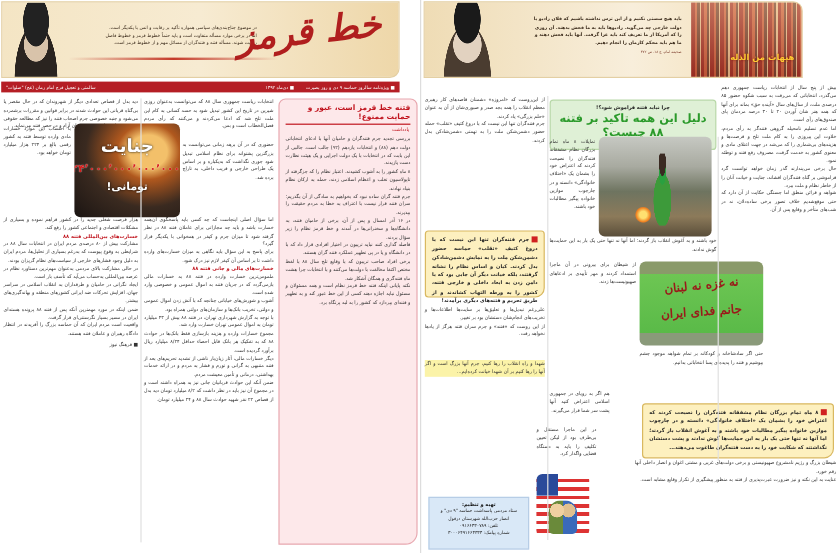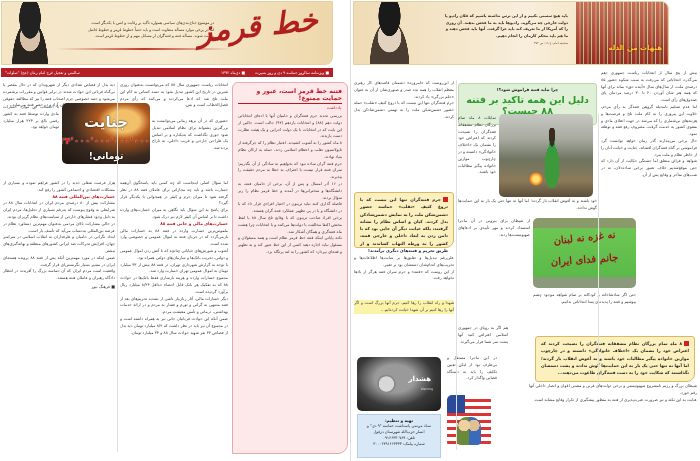--- a/index.html
+++ b/index.html
@@ -20,21 +20,21 @@
 .crowd::after{content:"";position:absolute;inset:0;background:linear-gradient(180deg,rgba(255,220,180,.4),rgba(120,40,20,.2))}
 .crowdtxt{position:absolute;right:6px;top:42px;z-index:2;font-size:7px;font-weight:bold;color:#ffcc33;text-shadow:0 0 2px #7a1010}
 .redbar{position:absolute;top:68px;left:1px;width:332px;height:9px;background:#b51e25;color:#fff;font-size:3.8px;line-height:9px;direction:rtl;padding:0 4px;display:flex;justify-content:space-between}
 .redbar span{white-space:nowrap}
 .col{position:absolute}
 .pinkbox{position:absolute;left:232px;top:82px;width:116px;height:372px;background:#fde8ea;border:1px solid #e8a8b0;border-radius:6px 6px 10px 0}
 .pinktitle{font-size:6.2px;font-weight:bold;color:#c0141e;text-align:right;direction:rtl;padding:4px 5px 0 5px}
 .pinkline{height:1px;background:#c0141e;margin:2px 5px 0 5px}
 .pinkauth{font-size:4px;color:#c0141e;direction:rtl;padding:1px 6px}
 .imgbox{position:absolute;border-radius:5px;overflow:hidden}
-.jenayat{left:62px;top:103px;width:88px;height:61px;background:radial-gradient(ellipse at 70% 30%,#f3c06a 0 18%,#b0581e 30%,#3a2a20 60%,#1a1412 100%)}
+.jenayat{left:62px;top:103px;width:88px;height:78px;background:radial-gradient(ellipse at 70% 30%,#f3c06a 0 18%,#b0581e 30%,#3a2a20 60%,#1a1412 100%)}
 .jtitle{position:absolute;top:10px;left:0;right:0;text-align:center;font-size:15px;font-weight:bold;color:#fff;direction:rtl;text-shadow:0 0 2px #000}
 .jnum{position:absolute;top:33px;left:0;right:0;text-align:center;font-size:9px;font-weight:bold;color:#d81a1a;direction:rtl;text-shadow:0 0 1px #fff}
 .jsub{position:absolute;top:48px;left:0;right:0;text-align:center;font-size:9px;font-weight:bold;color:#fff;direction:rtl;text-shadow:0 0 2px #000}
 .subhead{font-size:4.2px;font-weight:bold;color:#c0141e;direction:rtl;text-align:right}
 .greenbox{position:absolute;left:107px;top:83px;width:139px;height:42px;background:#dff0d6;border:1px solid #b8d8a8;border-radius:3px}
 .gsmall{font-size:4.2px;font-weight:bold;color:#1a1a1a;text-align:center;direction:rtl;margin-top:3px}
 .gbig{font-size:9.5px;font-weight:bold;color:#2b9a2b;text-align:center;direction:rtl;margin-top:2px}
 .protest{left:148px;top:114px;width:94px;height:83px;background:linear-gradient(180deg,#c6c8c2 0%,#a8aaa0 30%,#6e7460 55%,#8c7a5a 80%,#5a4e3a 100%)}
 .man{position:absolute;left:40px;top:14px;width:26px;height:60px;background:radial-gradient(ellipse at 50% 12%,#3a2a22 0 15%,transparent 16%),radial-gradient(ellipse at 50% 26%,#2aa040 0 16%,transparent 17%),radial-gradient(ellipse at 50% 65%,#3d9a3a 0 40%,transparent 41%)}
 .fire{position:absolute;left:30px;top:58px;width:14px;height:14px;border-radius:50%;background:radial-gradient(circle,#ffe070 0 30%,#f08020 60%,transparent 70%)}
@@ -208,24 +208,20 @@
 
   <div class="imgbox banner">
     <div class="btxt1">نه غزه نه لبنان</div>
     <div class="btxt2">جانم فدای ایران</div>
   </div>
 
   <div class="yellowbox" style="left:184px;top:336px;width:160px;height:46px">
     <div class="ytxt"><span class="ico"></span><span>۸ ماه تمام بزرگان نظام مشفقانه فتنه‌گران را نصیحت کردند که اعتراض خود را بشمان یک «اختلاف خانوادگی» دانسته و در چارچوب موازین خانواده پیگیر مطالبات خود باشند و به آغوش انقلاب باز گردند؛ اما آنها نه تنها حتی یک بار به این حمایت‌ها گوش ندادند و پشت دستشان نگذاشتند که شکایت خود را به دست فتنه‌گران طاغوت می‌دهند...</span></div>
   </div>
 
-  <div class="imgbox warn">
-    <div class="warnt">هشدار</div>
-    <div class="warns">Warning</div>
-  </div>
 
   <div class="bluebox">
     <div class="btitle">تهیه و تنظیم:</div>
     <div class="bline">ستاد مردمی پاسداشت حماسه "۹ دی" و</div>
     <div class="bline">انصار حزب‌الله شهرستان دزفول</div>
     <div class="bline">تلفن: ۰۹۱۶۶۳۳۰۷۸۹</div>
     <div class="bline">شماره پیامک: ۳۰۰۰۶۴۹۱۶۶۳۳۳۳</div>
   </div>
 
   <div class="imgbox cartoon"></div>

